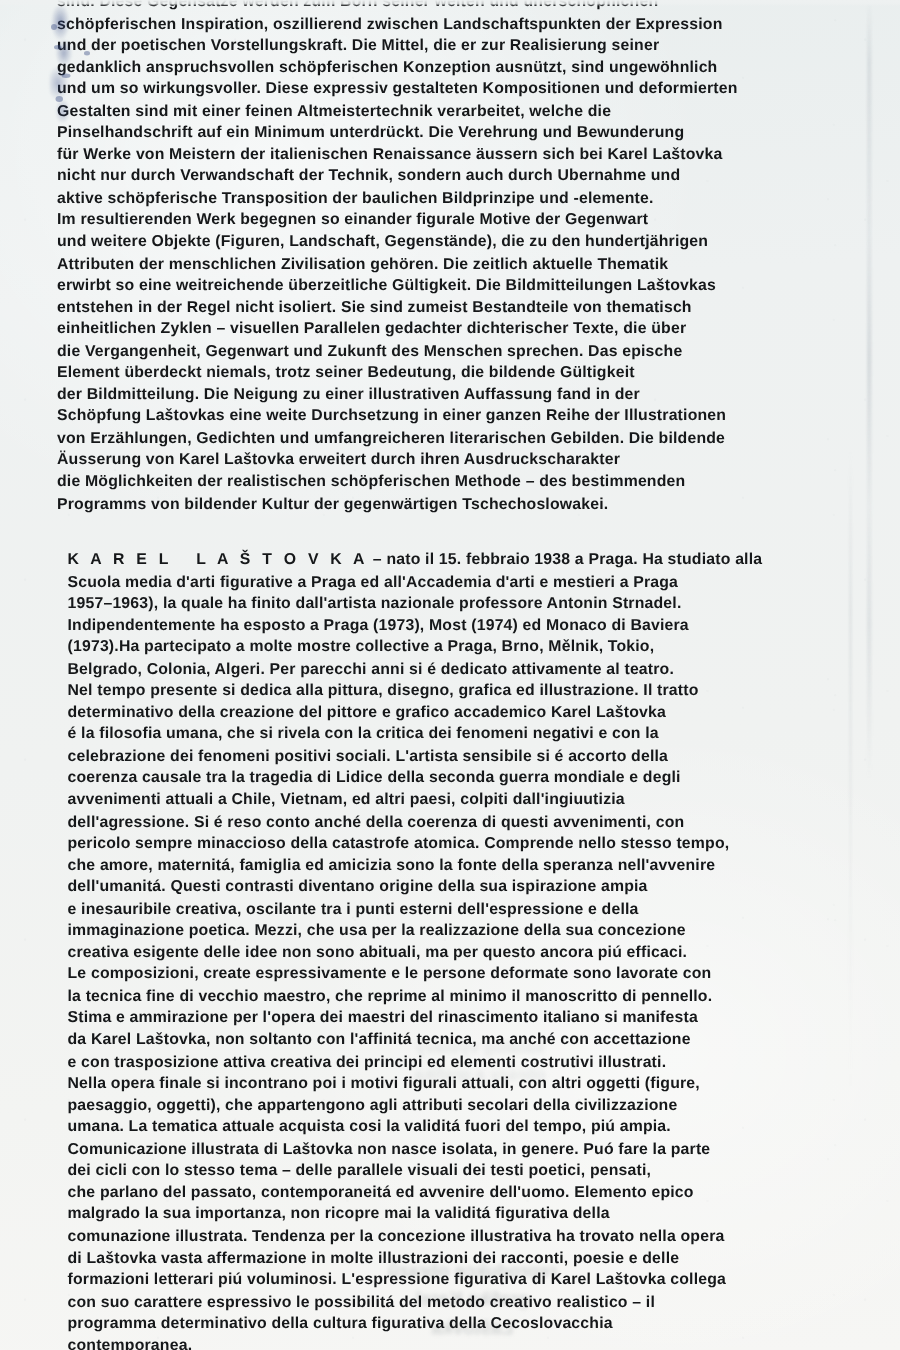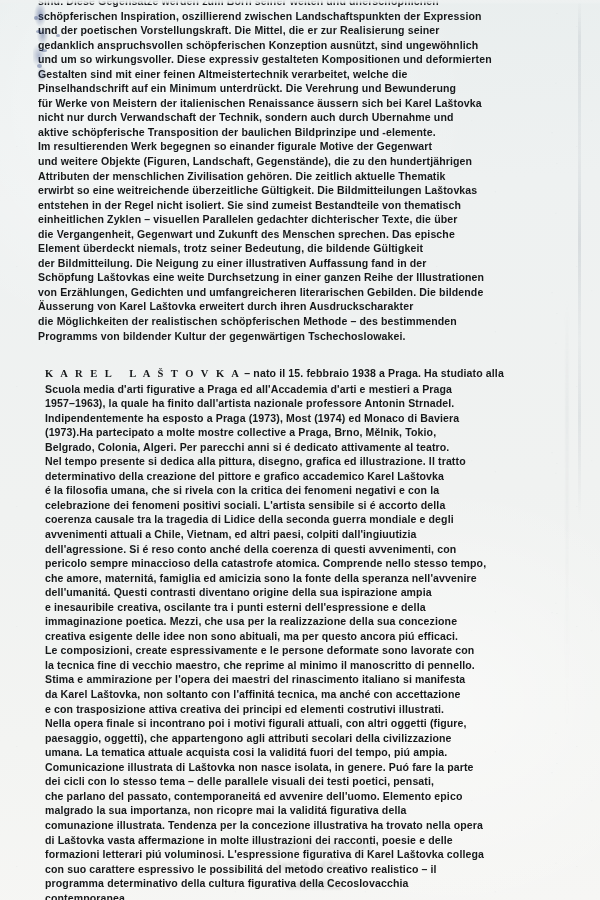--- a/index.html
+++ b/index.html
@@ -98,21 +98,20 @@
     top: -6px;
     width: 528px;
   }
   #italian-body {
     left: 45px;
     top: 366px;
     width: 522px;
   }
   .lead-name {
     letter-spacing: 2.5px;
-    font-family: Liberation Serif, serif;
   }
 
   
   .top-clip {
     position: absolute;
     left: 0;
     top: 0;
     width: 600px;
     height: 4px;
     background: linear-gradient(180deg, #eef1f1 0%, rgba(238,241,241,0.82) 60%, rgba(238,241,241,0) 100%);

